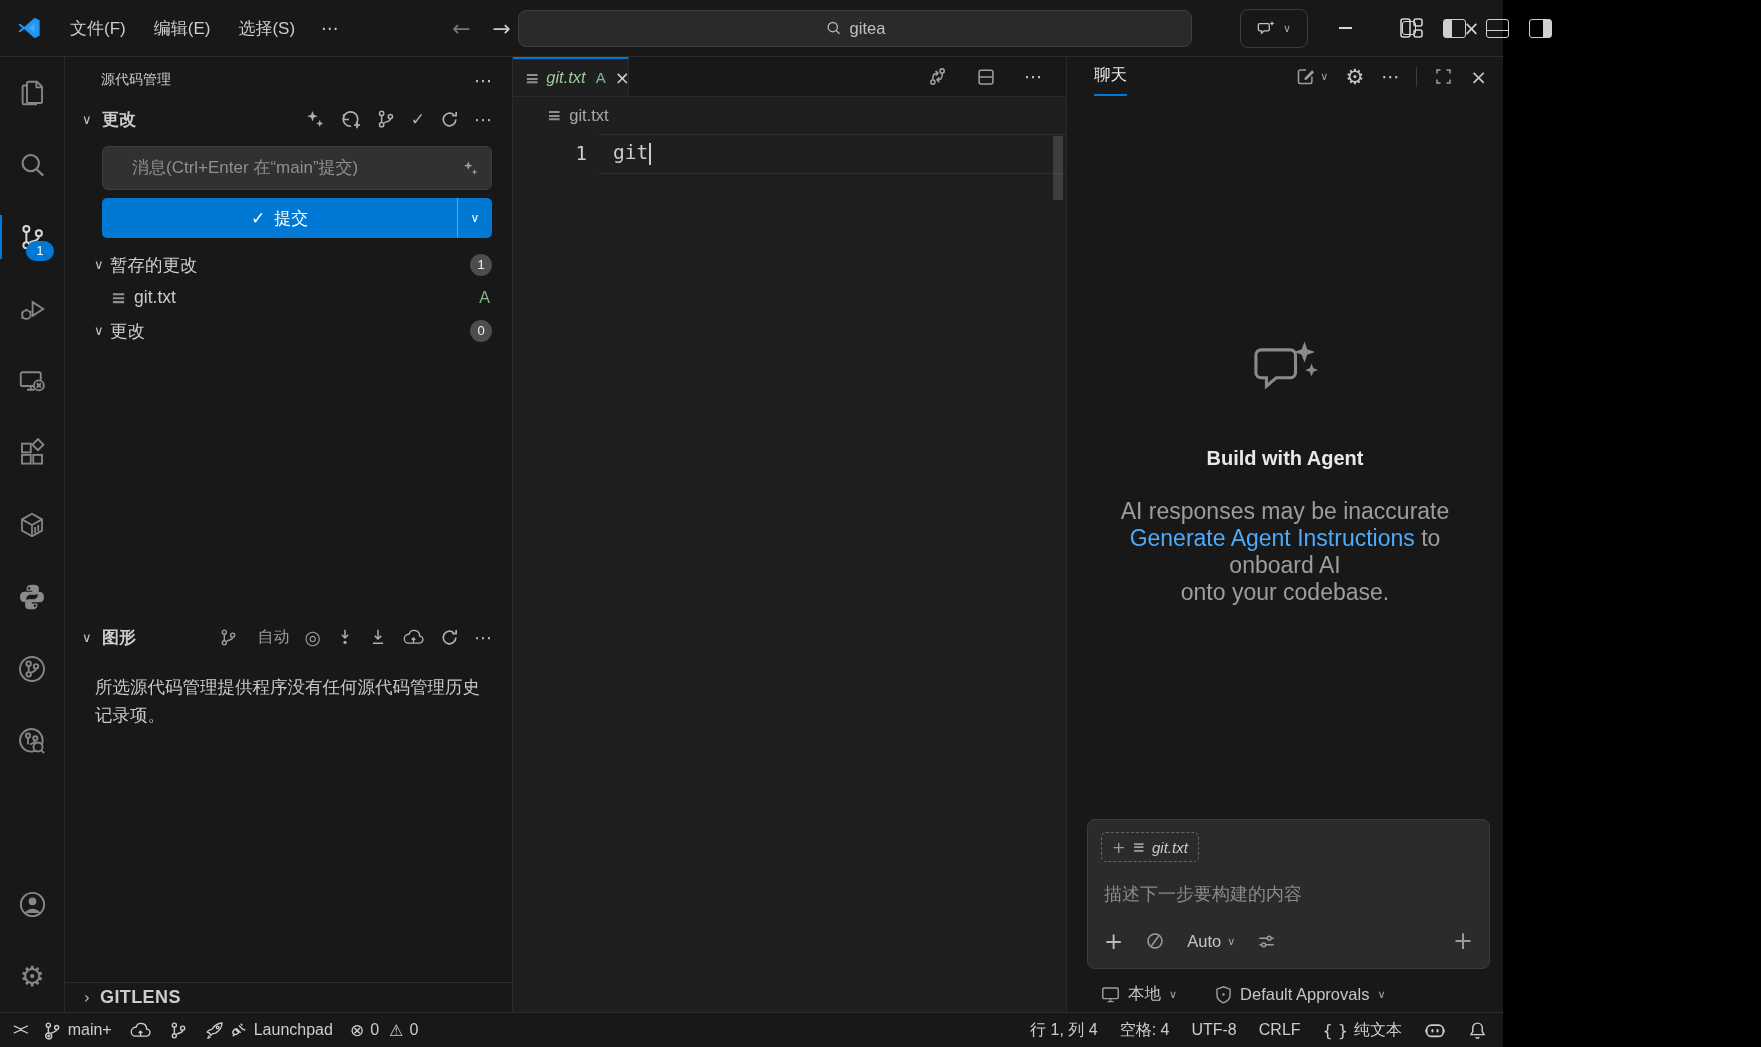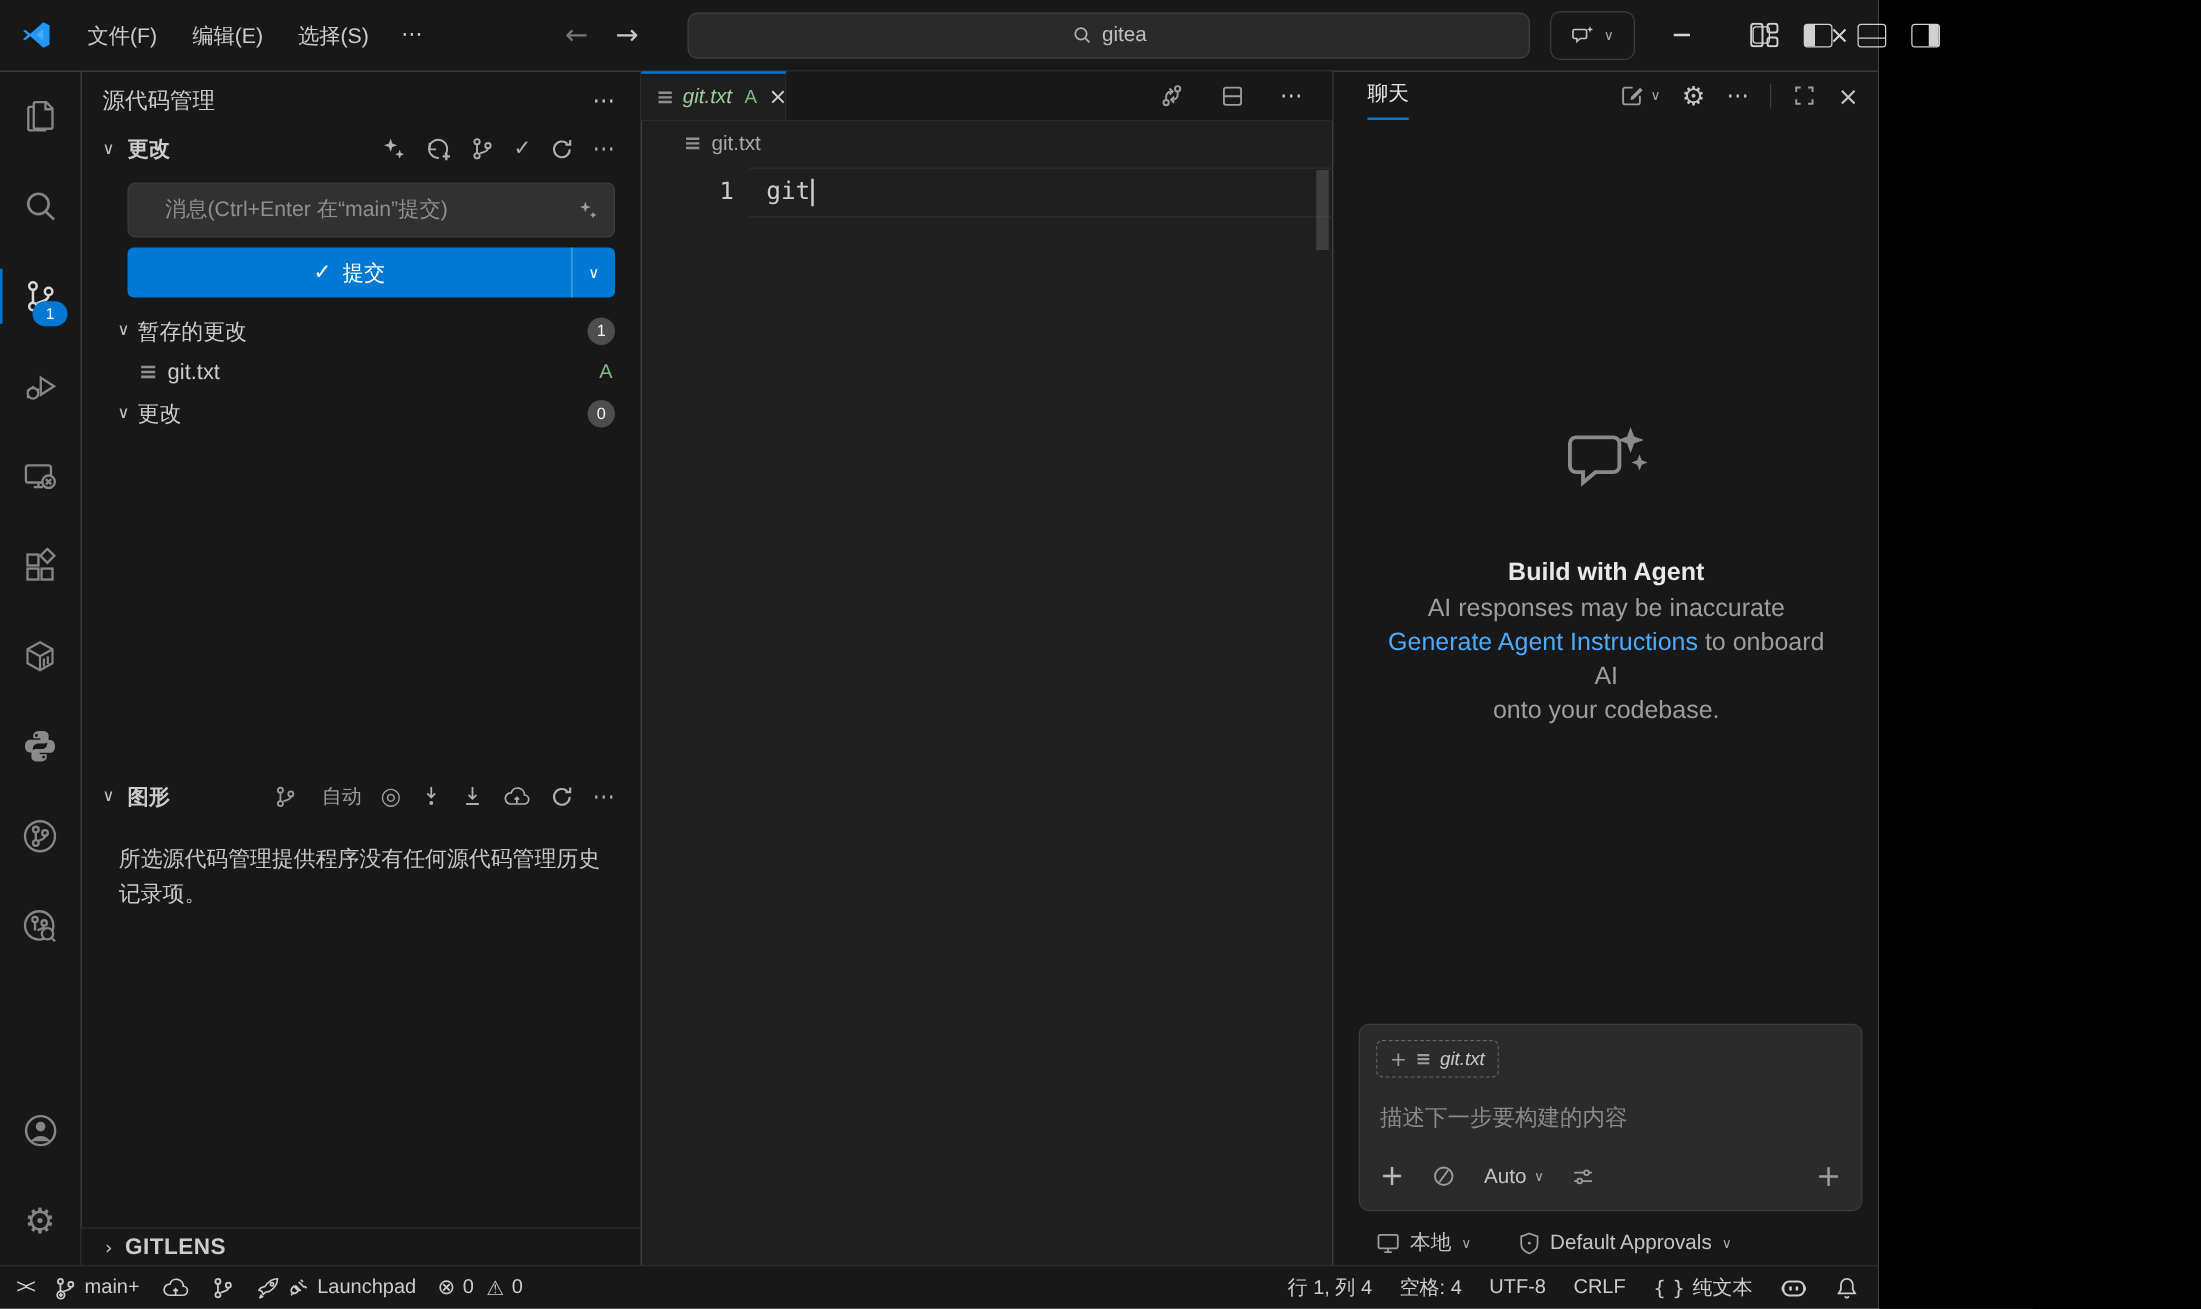--- a/index.html
+++ b/index.html
@@ -10,21 +10,21 @@
   .glyph{font-family:"DejaVu Sans","Liberation Sans",sans-serif;}
 
   
   .titlebar{height:56px;background:#181818;border-bottom:1px solid #2b2b2b;display:flex;align-items:center;position:relative;flex:0 0 auto;}
   .vscode-logo{margin:0 14px 0 16px;}
   .menu-item{font-size:17px;color:#cccccc;padding:6px 14px;border-radius:6px;cursor:default;}
   .menu-more{color:#cccccc;font-size:17px;padding:6px 12px;}
   .nav-arrows{position:absolute;left:452px;top:0;height:56px;display:flex;align-items:center;gap:22px;font-size:22px;}
   .nav-back{color:#767676;}
   .nav-fwd{color:#c9c9c9;}
-  .search-box{position:absolute;left:550px;top:10px;width:672px;height:35px;background:#2a2a2a;border:1px solid #3f3f3f;border-radius:8px;display:flex;align-items:center;justify-content:center;gap:8px;color:#c0c0c0;font-size:16.5px;}
+  .search-box{position:absolute;left:518px;top:10px;width:672px;height:35px;background:#2a2a2a;border:1px solid #3f3f3f;border-radius:8px;display:flex;align-items:center;justify-content:center;gap:8px;color:#c0c0c0;font-size:16.5px;}
   .copilot-btn{position:absolute;left:1240px;top:9px;width:66px;height:37px;border:1px solid #3c3c3c;border-radius:8px;display:flex;align-items:center;justify-content:center;gap:6px;color:#c5c5c5;}
   .layout-icons{position:absolute;left:1400px;top:0;height:56px;display:flex;align-items:center;gap:20px;}
   .lay{width:21px;height:17px;border:1.6px solid #d0d0d0;border-radius:3px;position:relative;}
   .lay-left::before{content:"";position:absolute;left:0;top:0;bottom:0;width:8px;background:#d0d0d0;}
   .lay-bottom::before{content:"";position:absolute;left:0;right:0;bottom:0;height:6px;border-top:1.6px solid #d0d0d0;}
   .lay-right::before{content:"";position:absolute;right:0;top:0;bottom:0;width:8px;background:#d0d0d0;}
   .lay-grid{border:none;width:23px;height:19px;}
   .win-controls{position:absolute;right:0;top:0;height:56px;display:flex;}
   .win-btn{width:63px;height:56px;display:flex;align-items:center;justify-content:center;color:#d7d7d7;font-size:19px;}
   .win-min::before{content:"";width:13px;height:1.6px;background:#d7d7d7;}
@@ -37,21 +37,21 @@
   .activitybar{width:64px;background:#181818;border-right:1px solid #2b2b2b;display:flex;flex-direction:column;align-items:stretch;}
   .ab-item{height:72px;display:flex;align-items:center;justify-content:center;color:#868686;position:relative;}
   .ab-item.active{color:#d7d7d7;}
   .ab-item.active::before{content:"";position:absolute;left:0;top:14px;bottom:14px;width:2px;background:#0078d4;}
   .ab-badge{position:absolute;right:10px;bottom:12px;min-width:20px;height:20px;border-radius:10px;background:#0078d4;color:#fff;font-size:12.5px;display:flex;align-items:center;justify-content:center;padding:0 4px;}
   .ab-spacer{flex:1;}
 
   
   .sidebar{width:447px;background:#181818;border-right:1px solid #2b2b2b;position:relative;font-size:17px;}
   .sc-title-row{position:absolute;top:0;left:0;right:0;height:46px;display:flex;align-items:center;}
-  .sc-title{margin-left:17px;color:#cccccc;font-size:18px;}
+  .sc-title{margin-left:36px;color:#cccccc;font-size:14px;}
   .row-more{position:absolute;right:20px;color:#c5c5c5;font-size:18px;}
   .section-header{position:absolute;left:0;right:0;height:32px;display:flex;align-items:center;}
   .chev{color:#c5c5c5;font-size:13px;margin-left:17px;width:16px;}
   .section-label{font-weight:bold;color:#cccccc;margin-left:4px;}
   .hdr-icons{margin-left:auto;display:flex;align-items:center;gap:15px;padding-right:20px;}
   .hdr-icons .icon{color:#b0b0b0;}
   .commit-input{position:absolute;left:37px;right:20px;top:89px;height:42px;background:#313131;border:1px solid #3c3c3c;border-radius:6px;display:flex;align-items:center;padding-left:15px;}
   .commit-input input{flex:1;background:transparent;border:none;outline:none;color:#989898;font-size:17px;padding:0 14px;font-family:inherit;}
   .commit-input input::placeholder{color:#8f8f8f;}
   .commit-btn{position:absolute;left:37px;right:20px;top:141px;height:40px;background:#0078d4;border-radius:5px;display:flex;align-items:stretch;color:#ffffff;font-size:17px;}
@@ -85,21 +85,21 @@
   .scroll-thumb{position:absolute;right:3px;top:79px;width:10px;height:64px;background:rgba(121,121,121,.35);}
 
   
   .chat{width:436px;background:#181818;border-left:1px solid #2b2b2b;position:relative;}
   .chat-header{position:absolute;left:0;right:0;top:0;height:39px;display:flex;align-items:center;}
   .chat-tab{margin-left:27px;color:#e7e7e7;font-size:16.5px;height:39px;display:flex;align-items:center;border-bottom:2px solid #0078d4;box-sizing:border-box;padding-bottom:2px;}
   .chat-hdr-icons{margin-left:auto;display:flex;align-items:center;gap:17px;padding-right:16px;color:#c5c5c5;}
   .chat-sep{width:1px;height:20px;background:#3c3c3c;}
   .chat-empty{position:absolute;left:0;right:0;top:282px;display:flex;flex-direction:column;align-items:center;text-align:center;}
   .chat-empty-title{font-weight:bold;font-size:20px;color:#e8e8e8;margin-top:46px;}
-  .chat-empty-sub{color:#9d9d9d;font-size:20px;line-height:27px;margin-top:4px;width:360px;}
+  .chat-empty-sub{color:#9d9d9d;font-size:23px;line-height:27px;margin-top:28px;width:360px;}
   .chat-link{color:#4daafc;}
   .chat-input-box{position:absolute;left:20px;right:13px;top:762px;height:150px;background:#2b2b2b;border:1px solid #3c3c3c;border-radius:8px;box-sizing:border-box;}
   .ctx-pill{position:absolute;left:13px;top:12px;height:28px;border:1px dashed #666666;border-radius:5px;display:flex;align-items:center;gap:7px;padding:0 10px;color:#b5b5b5;font-size:15px;}
   .ctx-pill .pill-name{font-style:italic;color:#c9c9c9;}
   .chat-placeholder{position:absolute;left:16px;top:62px;color:#8a8a8a;font-size:18px;}
   .chat-input-row{position:absolute;left:0;right:0;bottom:10px;height:34px;display:flex;align-items:center;gap:22px;padding:0 16px;color:#b9b9b9;}
   .mode-pill{display:flex;align-items:center;gap:6px;font-size:16.5px;color:#c5c5c5;}
   .chat-send{margin-left:auto;color:#9d9d9d;font-size:24px;}
   .chat-footer{position:absolute;left:34px;right:13px;top:922px;height:30px;display:flex;align-items:center;gap:38px;color:#c5c5c5;font-size:16.5px;}
   .chat-footer .f-item{display:flex;align-items:center;gap:8px;}

